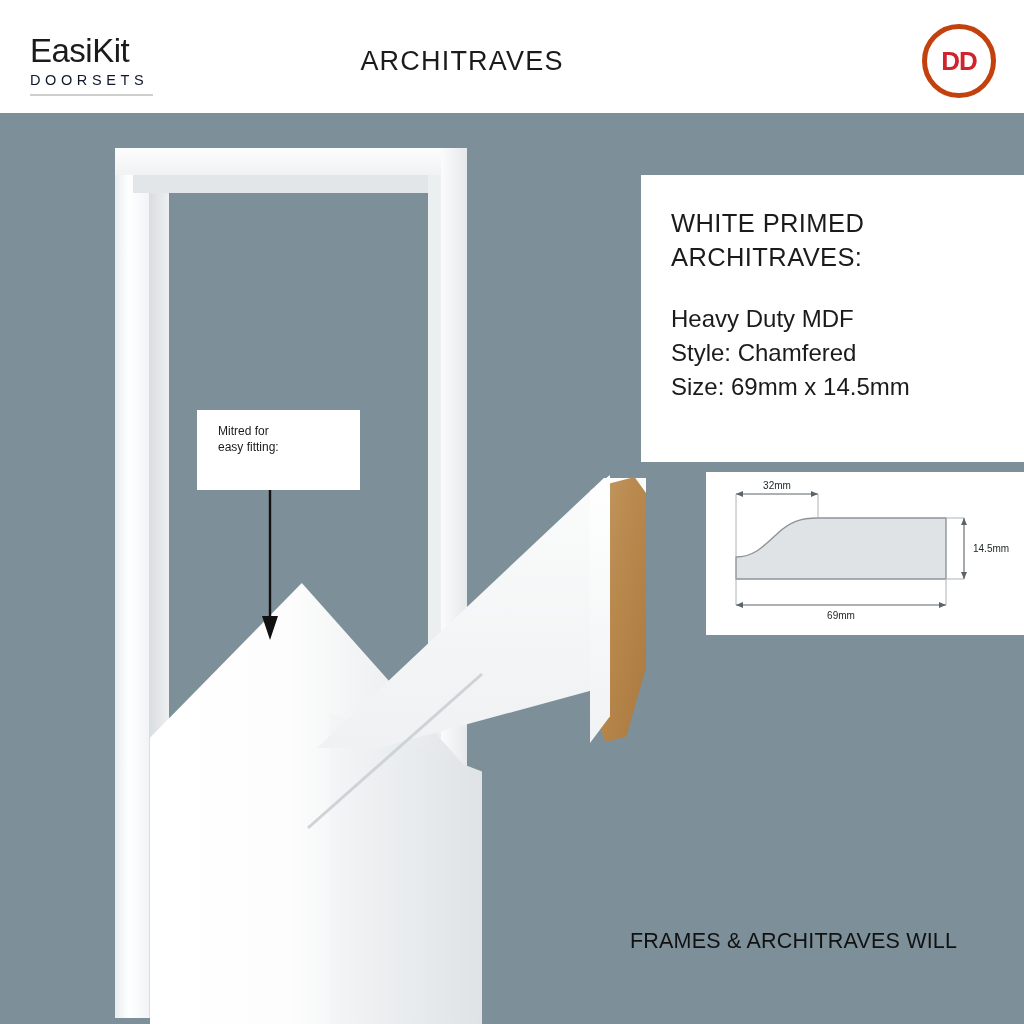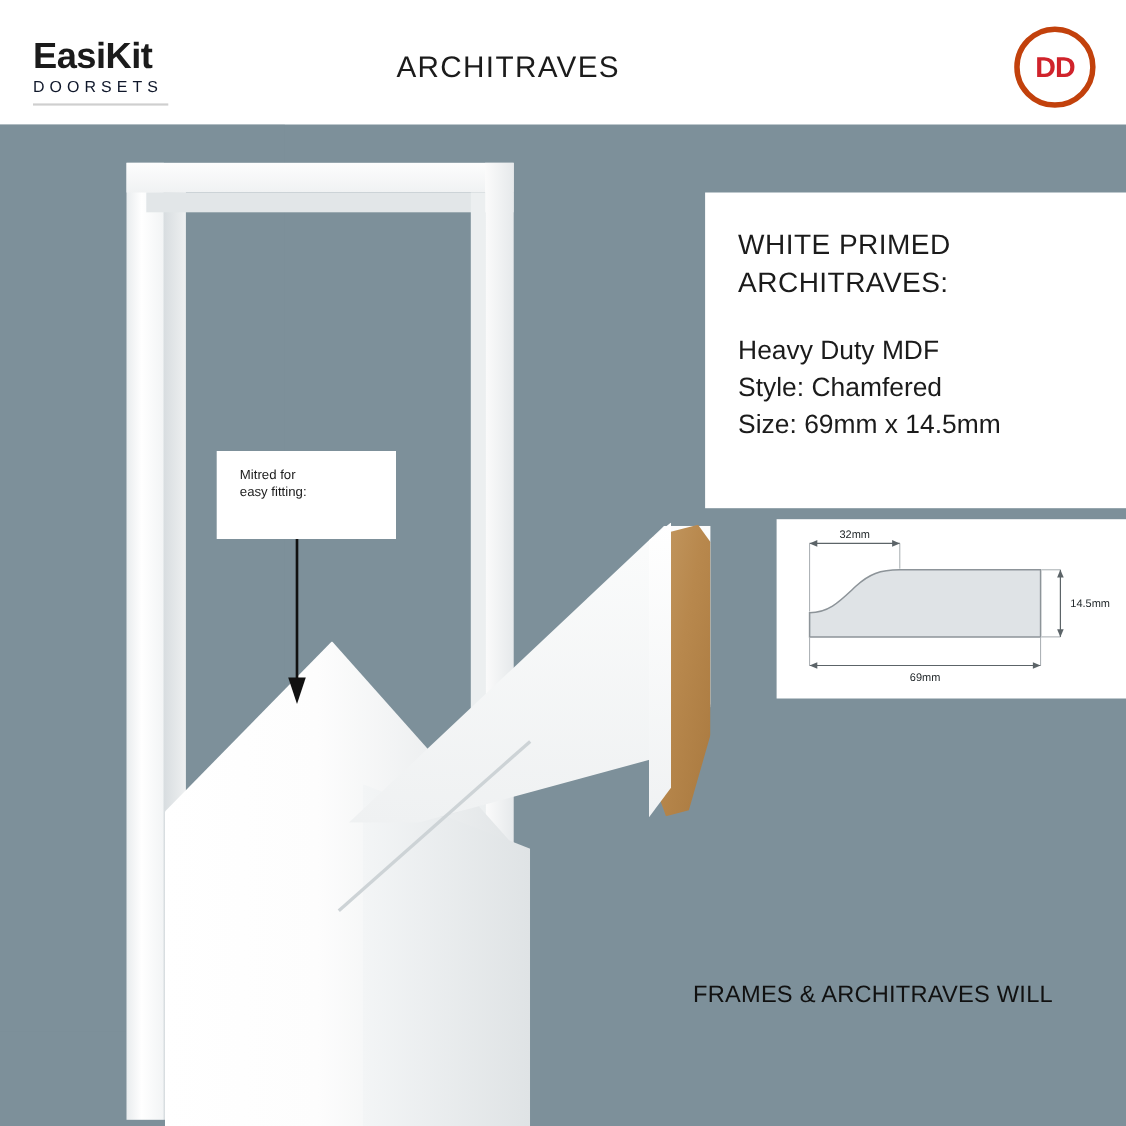--- a/index.html
+++ b/index.html
@@ -26,21 +26,21 @@
     z-index: 20;
   }
   #brand {
     position: absolute;
     left: 30px;
     top: 34px;
     line-height: 1;
   }
   #brand-name {
     font-size: 33px;
-    font-weight: bold;
+    font-weight: normal;
     letter-spacing: -0.5px;
     color: #1b1b1b;
   }
   #brand-sub {
     font-size: 14.5px;
     letter-spacing: 4.6px;
     color: #0f172a;
     margin-top: 6px;
   }
   #brand-rule {
@@ -239,21 +239,21 @@
     width: 340px; height: 163px;
     background: #ffffff;
     z-index: 12;
   }
   #profile-svg { position: absolute; left: 0; top: 0; }
 
   
   #bottom-note {
     position: absolute;
     left: 630px;
-    top: 778px;
+    top: 815px;
     width: 360px;
     z-index: 12;
   }
   #bottom-note .n {
     font-size: 21.5px;
     letter-spacing: 0.2px;
     color: #111111;
     line-height: 1.28;
   }
 </style>

